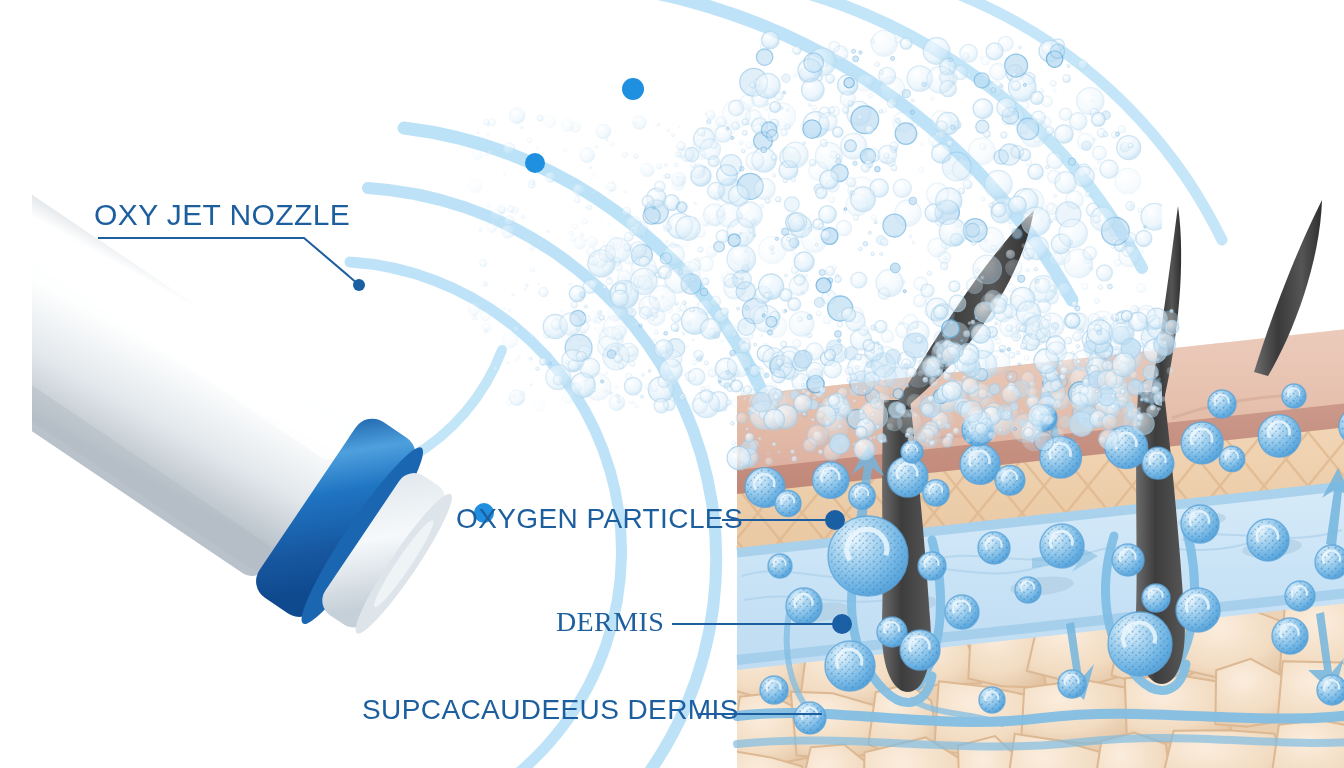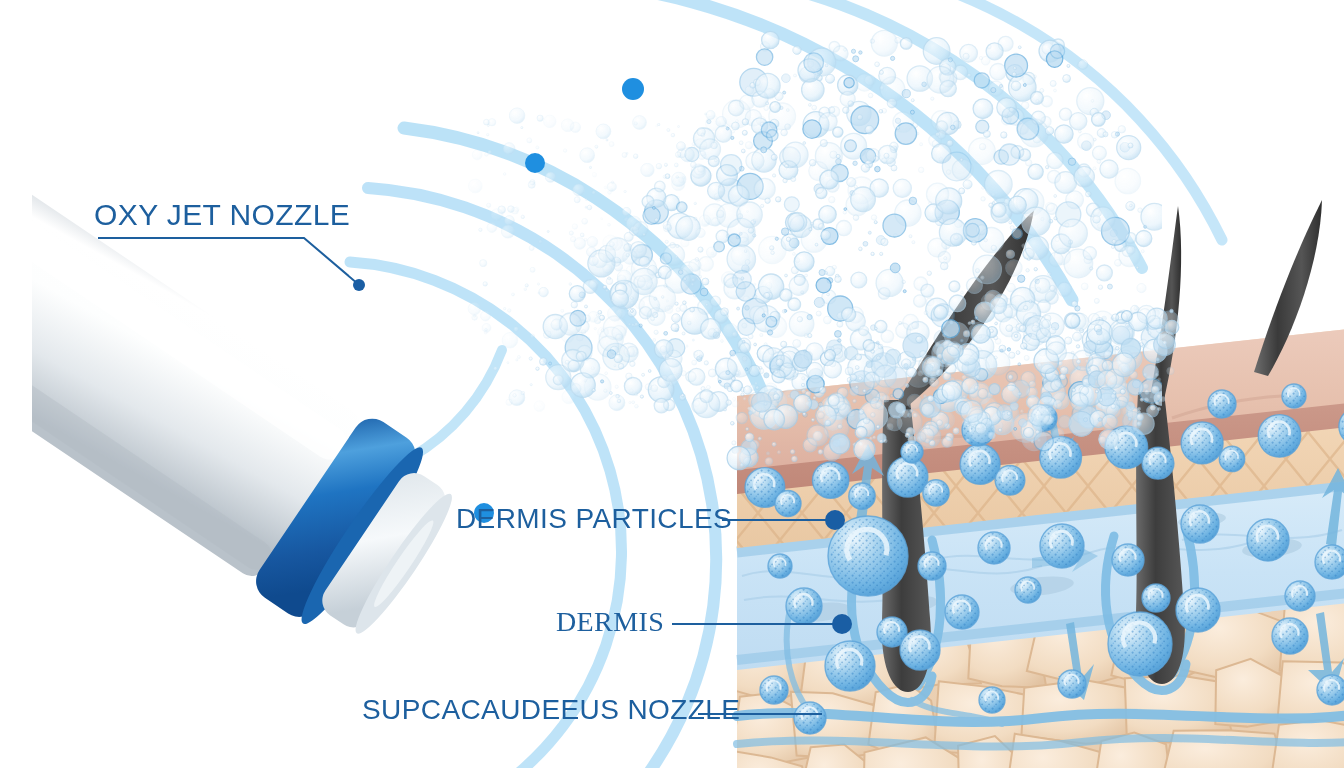--- a/index.html
+++ b/index.html
@@ -2254,17 +2254,17 @@
       <path d="M666 714 L790 714"></path>
     </g>
     <g fill="#1a5ea4">
       <circle cx="327" cy="285" r="6"></circle>
       <circle cx="803" cy="520" r="10"></circle>
       <circle cx="810" cy="624" r="10"></circle>
     </g>
   </svg>
 
   <div class="label lbl-nozzle">OXY JET NOZZLE</div>
-  <div class="label lbl-oxygen">DERMIS PARTICLES</div>
+  <div class="label lbl-oxygen">OXYGEN PARTICLES</div>
   <div class="label lbl-dermis">DERMIS</div>
-  <div class="label lbl-subcut">SUPCACAUDEEUS NOZZLE</div>
+  <div class="label lbl-subcut">SUPCACAUDEEUS DERMIS</div>
 
 </div>
 
 </body></html>

